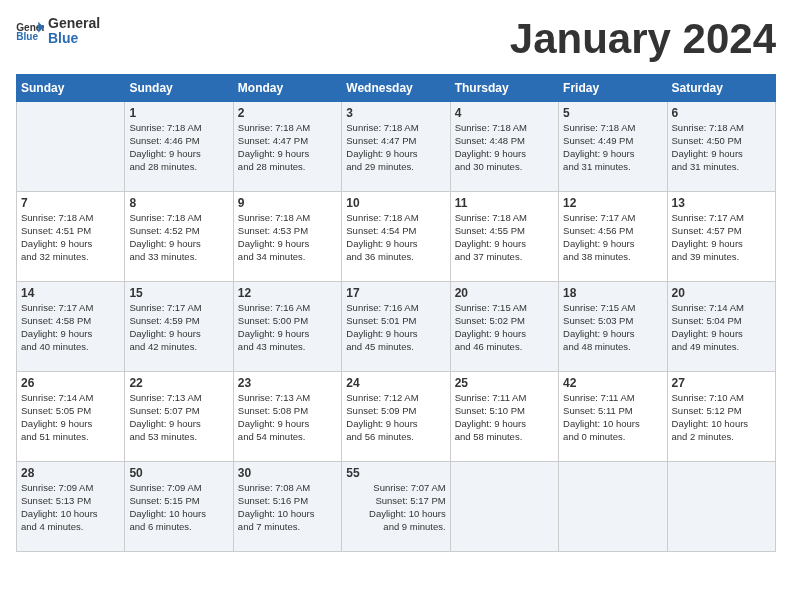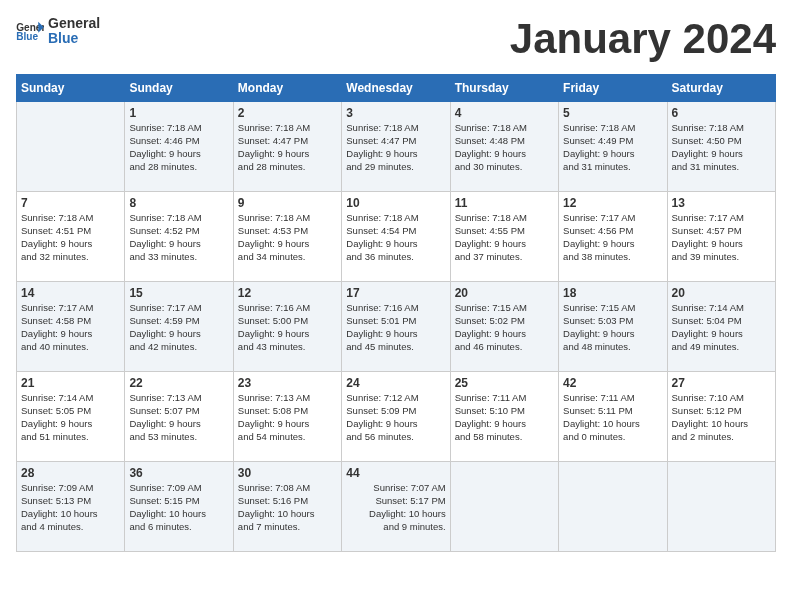--- a/index.html
+++ b/index.html
@@ -270,21 +270,21 @@
         <td class="col-sat">
           <span class="day-num">20</span>
           <div class="cell-content" style="white-space: pre-line;">Sunrise: 7:14 AM
 Sunset: 5:04 PM
 Daylight: 9 hours
 and 49 minutes.</div>
         </td>
       </tr>
       <tr>
         <td class="col-sun">
-          <span class="day-num">21</span>
+          <span class="day-num">26</span>
           <div class="cell-content" style="white-space: pre-line;">Sunrise: 7:14 AM
 Sunset: 5:05 PM
 Daylight: 9 hours
 and 51 minutes.</div>
         </td>
         <td class="col-mon">
           <span class="day-num">22</span>
           <div class="cell-content" style="white-space: pre-line;">Sunrise: 7:13 AM
 Sunset: 5:07 PM
 Daylight: 9 hours
@@ -328,35 +328,35 @@
       </tr>
       <tr>
         <td class="col-sun">
           <span class="day-num">28</span>
           <div class="cell-content" style="white-space: pre-line;">Sunrise: 7:09 AM
 Sunset: 5:13 PM
 Daylight: 10 hours
 and 4 minutes.</div>
         </td>
         <td class="col-mon">
-          <span class="day-num">36</span>
+          <span class="day-num">50</span>
           <div class="cell-content" style="white-space: pre-line;">Sunrise: 7:09 AM
 Sunset: 5:15 PM
 Daylight: 10 hours
 and 6 minutes.</div>
         </td>
         <td class="col-tue">
           <span class="day-num">30</span>
           <div class="cell-content" style="white-space: pre-line;">Sunrise: 7:08 AM
 Sunset: 5:16 PM
 Daylight: 10 hours
 and 7 minutes.</div>
         </td>
         <td class="col-wed">
-          <span class="day-num">44</span>
+          <span class="day-num">55</span>
           <div class="cell-content" style="white-space: pre-line; text-align: right;">Sunrise: 7:07 AM
 Sunset: 5:17 PM
 Daylight: 10 hours
 and 9 minutes.</div>
         </td>
         <td class="col-thu"></td>
         <td class="col-fri"></td>
         <td class="col-sat"></td>
       </tr>
     </tbody>

